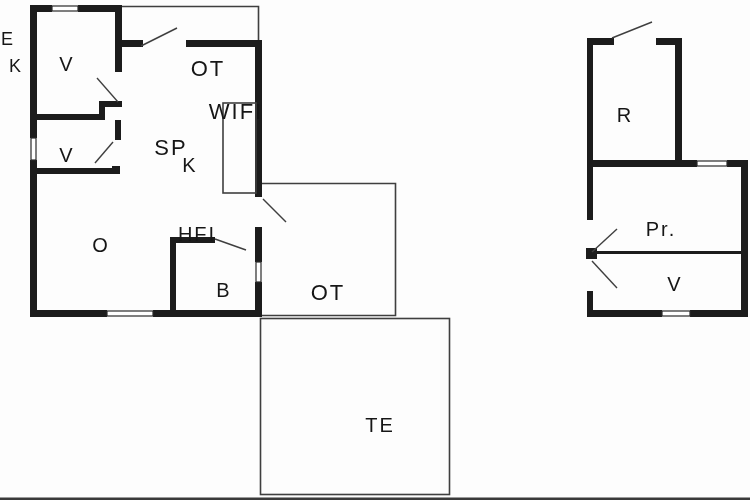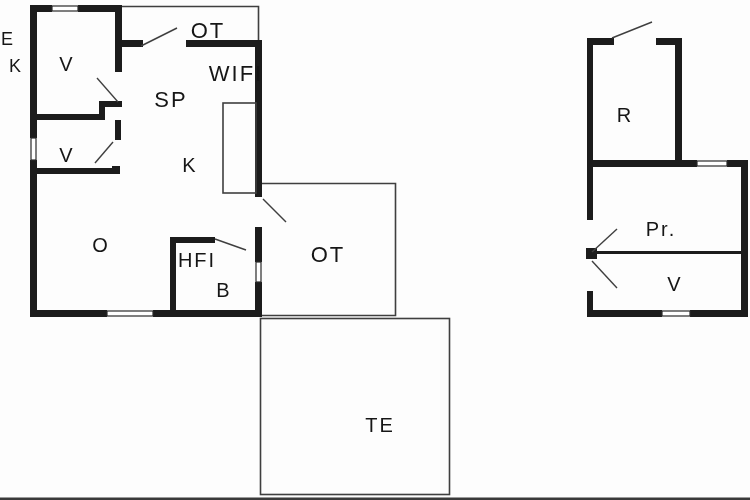--- a/index.html
+++ b/index.html
@@ -7,21 +7,21 @@
     position:relative;width:750px;height:500px;
     background:#fdfdfd;overflow:hidden;
     font-family:"Liberation Sans", sans-serif;
   }
   svg.planlines{position:absolute;left:0;top:0;}
   .label{
     position:absolute;transform:translate(-50%,-50%);
     color:#161616;letter-spacing:2px;white-space:nowrap;
     font-family:"Liberation Sans", sans-serif;line-height:1;
   }
-  .lbl-lg{font-size:22px;}
+  .lbl-lg{font-size:22px;margin-top:38px;}
   .lbl-md{font-size:20px;}
   .lbl-sm{font-size:18px;}
 </style>
 </head>
 <body>
 
 <div class="stage">
 
   <svg class="planlines" width="750" height="500" viewBox="0 0 750 500">
 
@@ -120,25 +120,25 @@
     </g>
 
     <rect x="0" y="497.5" width="750" height="2.5" fill="#3a3a3a"></rect>
   </svg>
 
   <div class="label lbl-sm" style="left:8px;top:39px">E</div>
   <div class="label lbl-sm" style="left:16px;top:66px">K</div>
   <div class="label lbl-md" style="left:67px;top:64px">V</div>
   <div class="label lbl-lg" style="left:208px;top:31px">OT</div>
   <div class="label lbl-lg" style="left:236px;top:74px">WIFI</div>
-  <div class="label lbl-lg" style="left:171px;top:100px">SP</div>
+  <div class="label lbl-lg" style="left:171px;top:110px">SP</div>
   <div class="label lbl-md" style="left:67px;top:155px">V</div>
   <div class="label lbl-md" style="left:190px;top:165px">K</div>
   <div class="label lbl-md" style="left:101px;top:245px">O</div>
-  <div class="label lbl-md" style="left:197px;top:260px">HFI</div>
+  <div class="label lbl-md" style="left:197px;top:234px">HFI</div>
   <div class="label lbl-md" style="left:224px;top:290px">B</div>
   <div class="label lbl-lg" style="left:328px;top:255px">OT</div>
   <div class="label lbl-md" style="left:380px;top:425px">TE</div>
   <div class="label lbl-md" style="left:625px;top:115px">R</div>
   <div class="label lbl-md" style="left:661px;top:229px">Pr.</div>
   <div class="label lbl-md" style="left:675px;top:284px">V</div>
 
 </div>
 
 </body></html>

